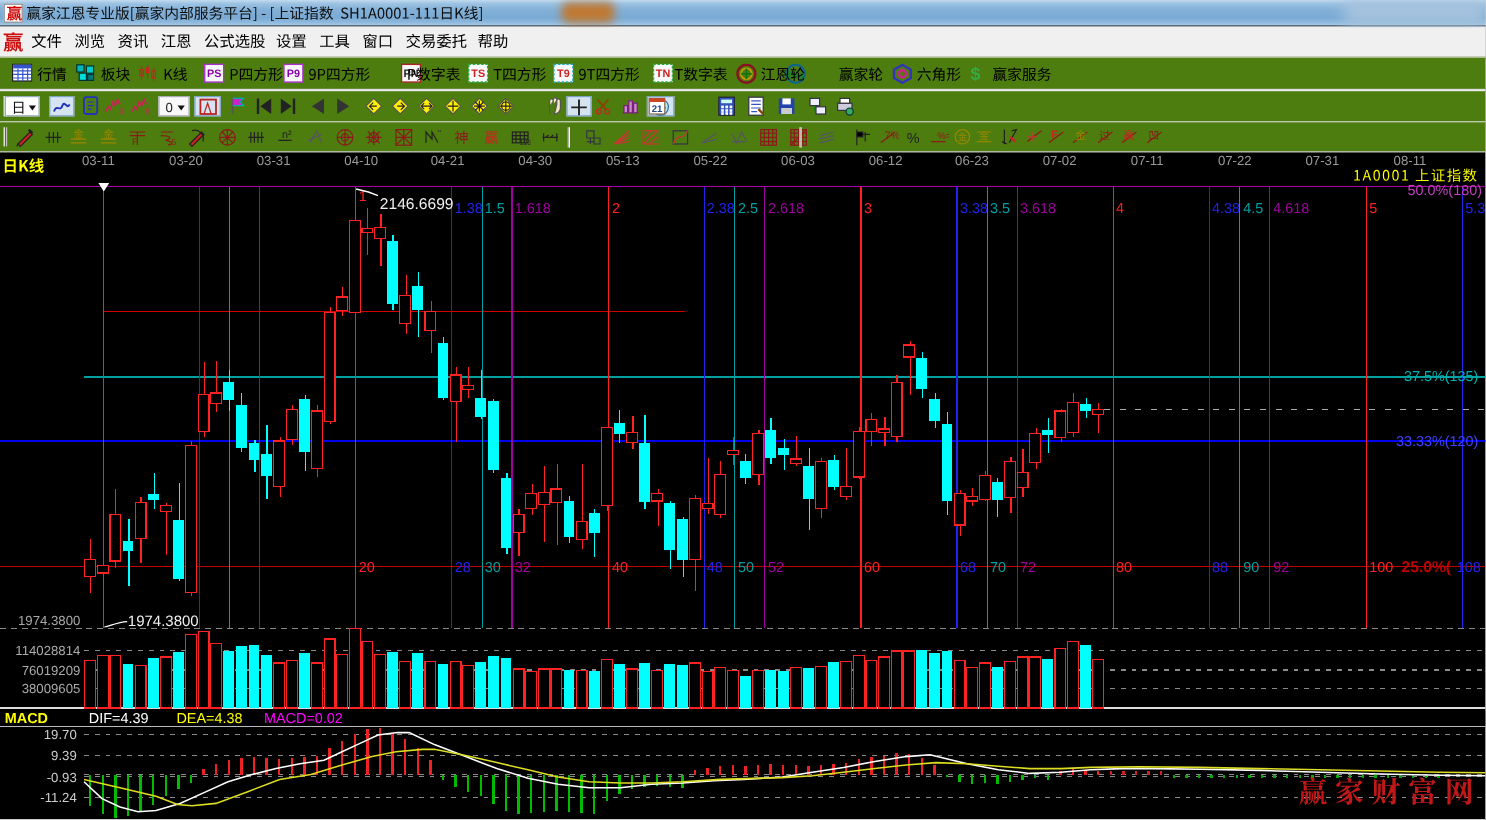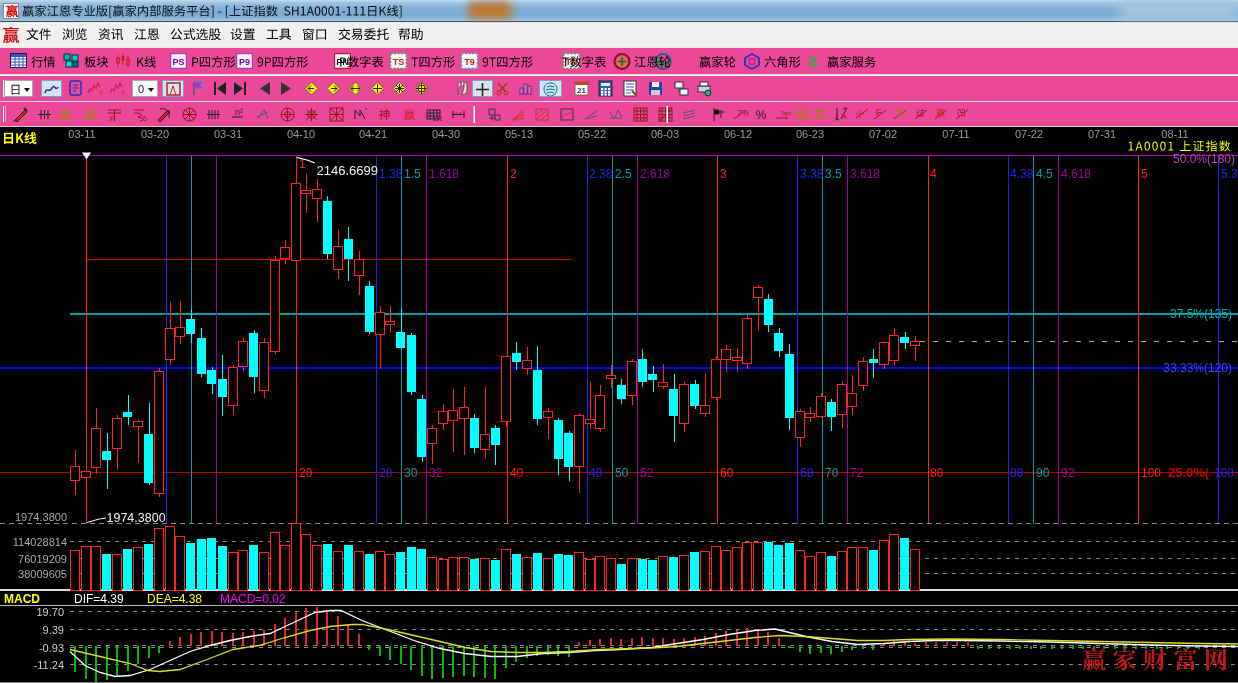--- a/index.html
+++ b/index.html
@@ -1,21 +1,21 @@
 <!DOCTYPE html>
 <html><head><meta charset="utf-8"><style>
 *{margin:0;padding:0;box-sizing:border-box}
 html,body{width:1238px;height:683px;overflow:hidden;font-family:"Liberation Sans",sans-serif;background:#f0f0f0}
 #page{position:relative;width:1238px;height:683px}
 .titlebar{position:absolute;left:0;top:0;width:1238px;height:22px;background:linear-gradient(#c2daee 0%,#9cc2e2 15%,#82b0d8 40%,#7aaad4 70%,#90bade 90%,#a8cae4 100%);border-bottom:1px solid #3a4a5c}
 .tblob{position:absolute;left:468px;top:2px;width:44px;height:17px;background:#c07830;border-radius:5px;filter:blur(4px)}
 .tblob2{position:absolute;left:1120px;top:0;width:118px;height:20px;background:#a8c4de;filter:blur(6px)}
 .ticon{position:absolute;left:3px;top:3px;width:16px;height:16px;background:#fff;border:1px solid #888;color:#cc0000;font-weight:bold;font-size:12px;line-height:15px;text-align:center}
 .menubar{position:absolute;left:0;top:23px;width:1238px;height:24px;background:#f0f0f0}
-.tb{position:absolute;left:0;width:1238px;background:#ec4899}
+.tb{position:absolute;left:0;width:1238px;background:#4d7c0f}
 #tb1{top:47px;height:28px;border-top:1px solid #e6e6e6;border-bottom:1px solid #d9d9d9}
 #tb2{top:76px;height:26px;border-bottom:1px solid #d9d9d9}
 #tb3{top:102px;height:25px;border-bottom:1px solid #c8c8c8}
 .grip{position:absolute;left:3px;top:4px;bottom:4px;width:3px;border-left:1px solid #fff;border-right:1px solid #c0c0c0}
 .t1item{position:absolute;top:5px;height:18px;font-size:12px;color:#000;white-space:nowrap}
 .t1item .ic{display:inline-block;vertical-align:-3px}
 .sicon{position:absolute;top:4px;width:17px;height:17px;font-size:13px;line-height:17px;text-align:center}
 .pressed{border:1px solid #7da2c4;background:#d6e4f2}
 svg text{font-family:"Liberation Sans",sans-serif}
 </style></head>
@@ -229,21 +229,21 @@
           <text x="8.5" y="11.5" font-size="9" font-weight="bold" fill="#222222" text-anchor="middle">PN</text>
         </svg></span>
       <span class="t1item" style="left:390px"><svg class="ic" width="17" height="16">
           <rect x="0.5" y="0.5" width="16" height="15" fill="#f8f8f8" stroke="#22aa44" stroke-width="1.4" stroke-dasharray="2,1.5"></rect>
           <text x="8.5" y="11.5" font-size="9" font-weight="bold" fill="#cc2222" text-anchor="middle">TS</text>
         </svg></span>
       <span class="t1item" style="left:461px"><svg class="ic" width="17" height="16">
           <rect x="0.5" y="0.5" width="16" height="15" fill="#f8f8f8" stroke="#22aacc" stroke-width="1.4" stroke-dasharray="2,1.5"></rect>
           <text x="8.5" y="11.5" font-size="9" font-weight="bold" fill="#cc2222" text-anchor="middle">T9</text>
         </svg></span>
-      <span class="t1item" style="left:563px"><svg class="ic" width="17" height="16">
+      <span class="t1item" style="left:544px"><svg class="ic" width="17" height="16">
           <rect x="0.5" y="0.5" width="16" height="15" fill="#f8f8f8" stroke="#22aa44" stroke-width="1.4" stroke-dasharray="2,1.5"></rect>
           <text x="8.5" y="11.5" font-size="9" font-weight="bold" fill="#cc2222" text-anchor="middle">TN</text>
         </svg></span>
       <span class="t1item" style="left:613px"><svg class="ic" width="18" height="17">
           <circle cx="9" cy="8.5" r="7.5" fill="none" stroke="#881122" stroke-width="2"></circle>
           <circle cx="9" cy="8.5" r="4.5" fill="none" stroke="#cc9900" stroke-width="1.5"></circle>
           <path d="M9 4v9M4.5 8.5h9" stroke="#117711" stroke-width="1.5"></path>
         </svg></span>
       <span class="t1item" style="left:654px"><svg class="ic" width="18" height="17">
           <circle cx="9" cy="8.5" r="7.5" fill="none" stroke="#116688" stroke-width="2"></circle>
@@ -342,21 +342,21 @@
           <circle cx="4" cy="13" r="2" fill="none" stroke="#cc2222"></circle>
           <circle cx="11" cy="13" r="2" fill="none" stroke="#cc2222"></circle>
         </svg></span>
       <span class="sicon" style="left:516px;width:18px"><svg width="17" height="17">
           <path d="M2 14 h13 M3 14 v-6 h3 v6 M7 14 V4 h3 v10 M11 14 v-8 h3 v8" fill="#cc88cc" stroke="#772277"></path>
         </svg></span>
       <span class="sicon pressed" style="left:539px;width:23px"><svg width="17" height="17">
           <path d="M8.5 2 C4 2 2 5 2 8 c0 4 3 7 6.5 7 s6.5-3 6.5-7 c0-3-2-6-6.5-6 Z" fill="#bfeaea" stroke="#2266aa"></path>
           <path d="M5 6 q3 -2 7 0 M4 9 q4 -2 9 0 M5 12 q3 -2 7 0" stroke="#2266aa" fill="none"></path>
         </svg></span>
-      <span class="sicon" style="left:572px;width:18px"><svg width="17" height="17">
+      <span class="sicon" style="left:538px;width:18px"><svg width="17" height="17">
           <rect x="2" y="2" width="13" height="13" fill="#fff" stroke="#886644"></rect>
           <rect x="2" y="2" width="13" height="3" fill="#cc4422"></rect>
           <text x="8.5" y="13" font-size="8" fill="#224488" text-anchor="middle" font-weight="bold">21</text>
         </svg></span>
       <span class="sicon" style="left:596px;width:18px"><svg width="17" height="17">
           <rect x="2" y="1" width="13" height="15" fill="#3355bb" stroke="#223"></rect>
           <rect x="4" y="3" width="9" height="3" fill="#cfe"></rect>
           <rect x="4" y="8" width="2.2" height="2.2" fill="#fff"></rect>
           <rect x="4" y="11" width="2.2" height="2.2" fill="#fff"></rect>
           <rect x="4" y="13.5" width="2.2" height="2.2" fill="#fff"></rect>

